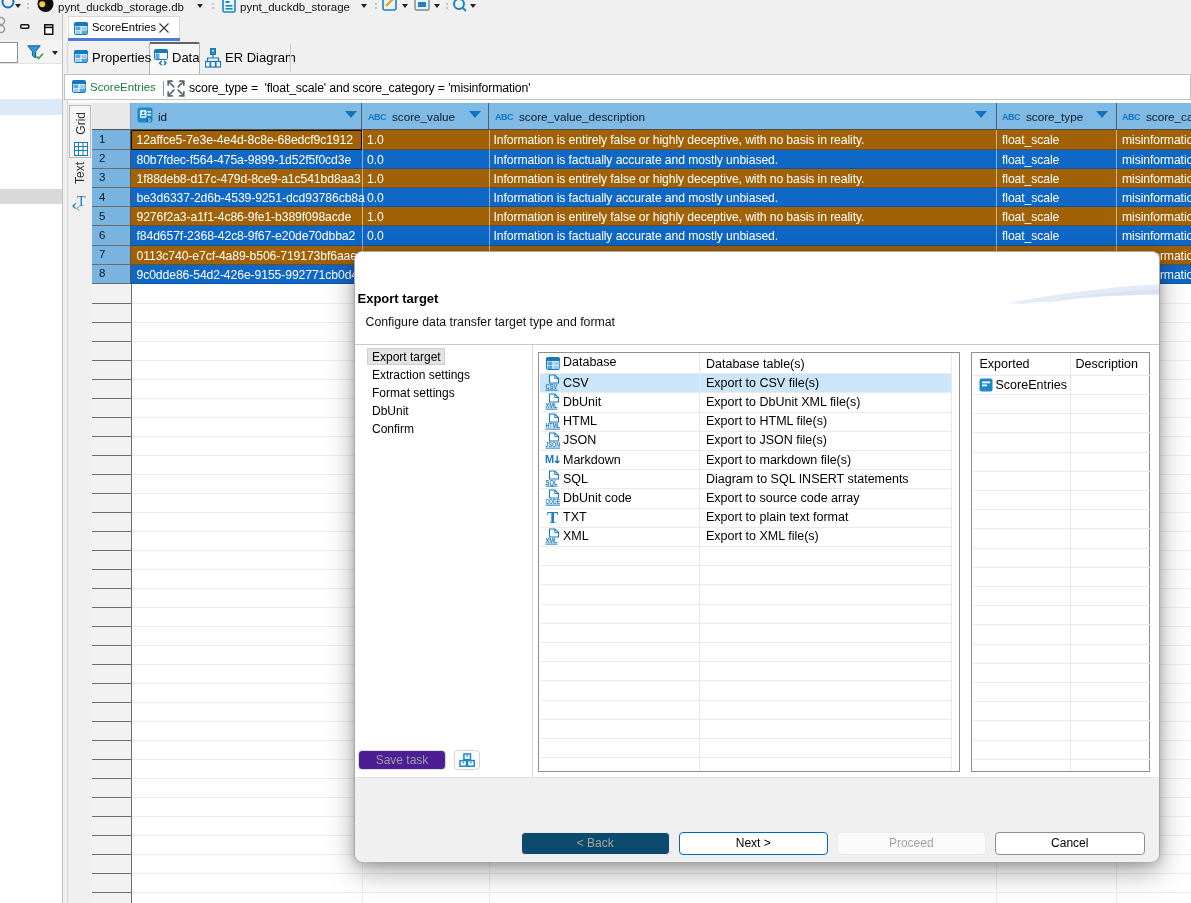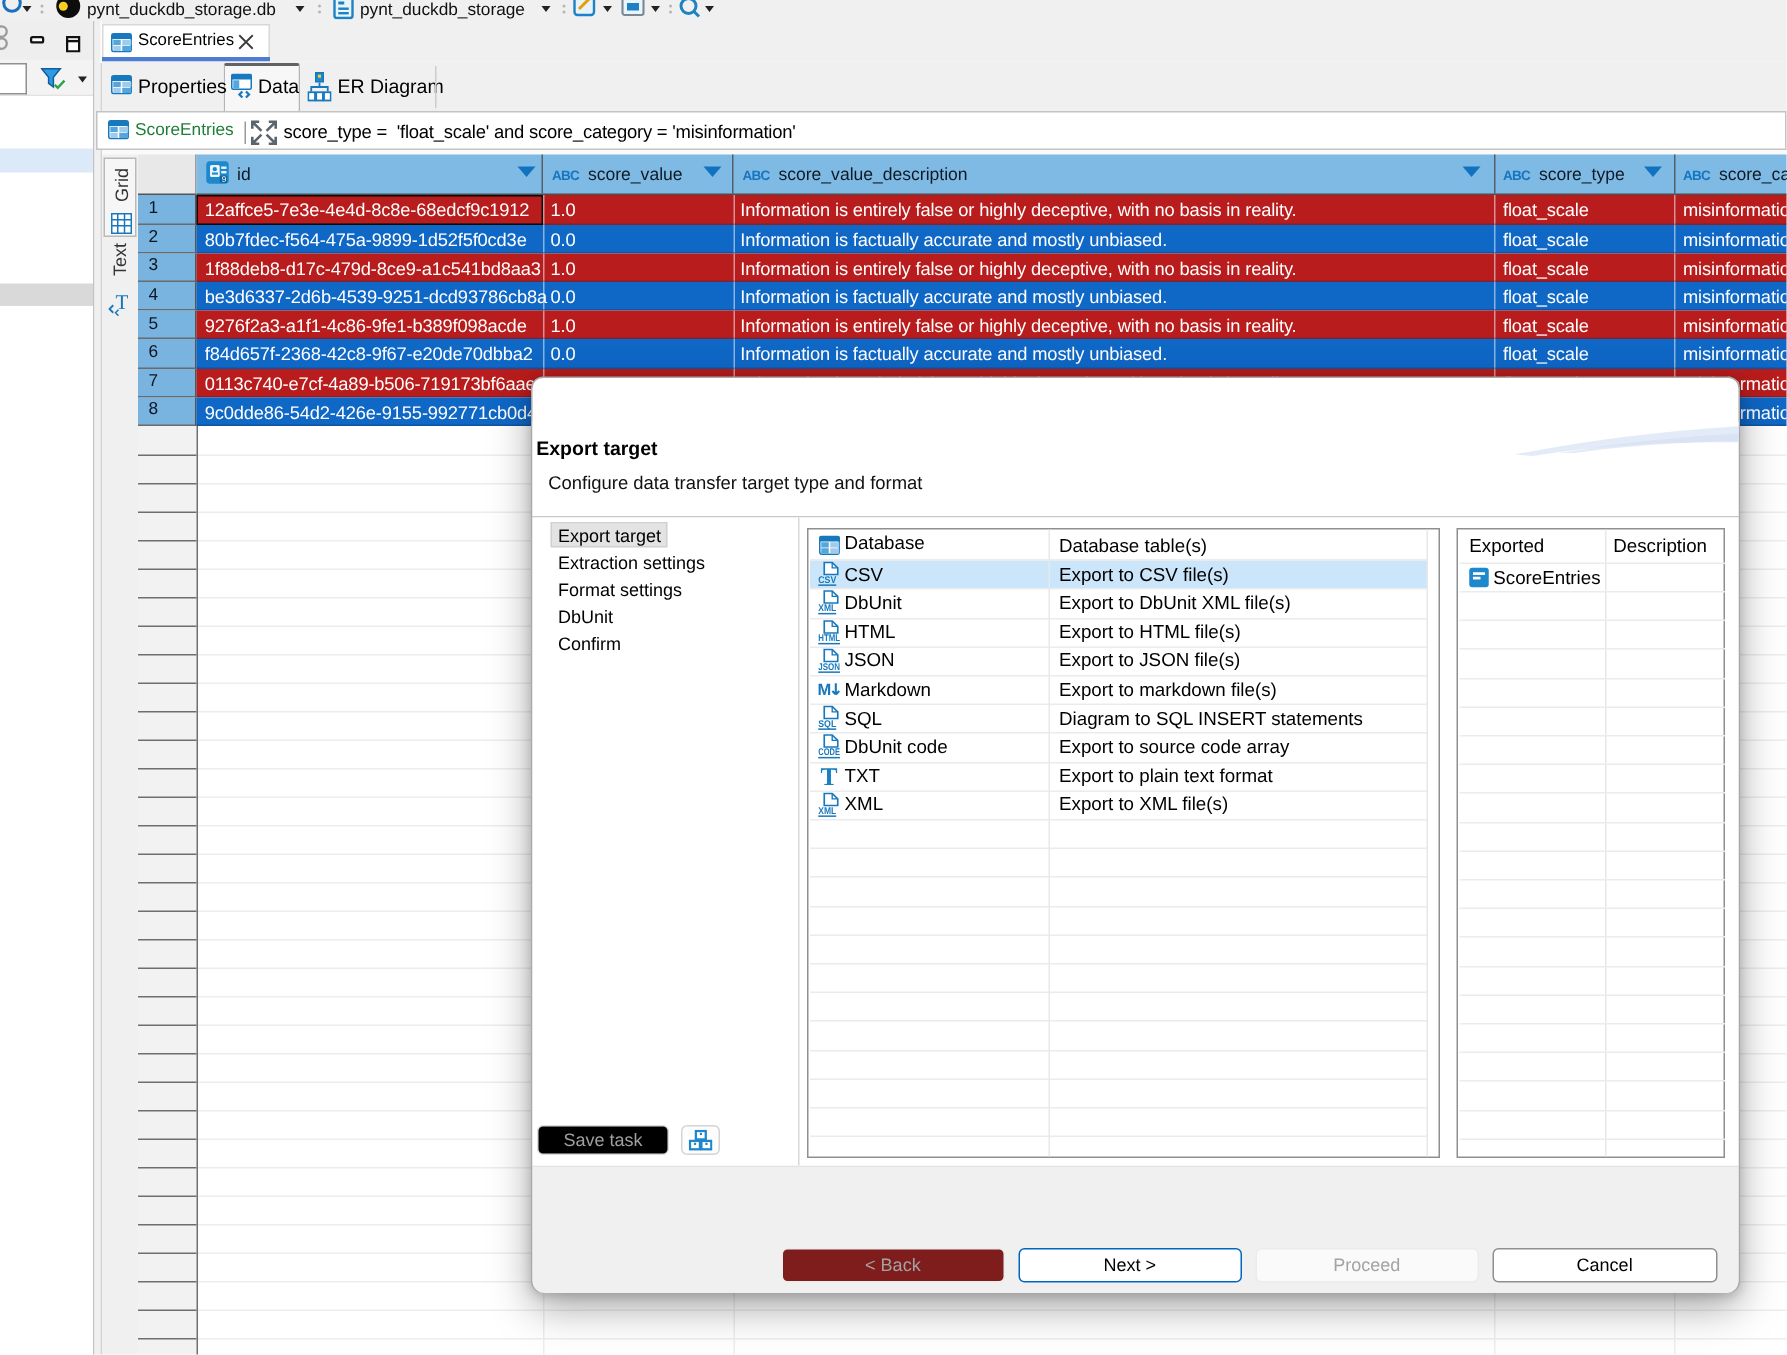--- a/index.html
+++ b/index.html
@@ -28,21 +28,21 @@
 .vtab{position:absolute;background:#f6f6f6;border:1px solid #b9b9b9;width:22px}
 .vtxt{writing-mode:vertical-rl;transform:rotate(180deg);font-size:12px;color:#333;letter-spacing:0}
 #corner{left:92px;top:103px;width:39px;height:27px;background:#e8e8e8;border-right:1px solid #9b9b9b;border-bottom:1px solid #555}
 #ghead{left:131px;top:103px;width:1060px;height:27px;background:#7fbae4;border-bottom:1px solid #4e4e4e}
 .hcell{position:absolute;top:0;height:26px;border-right:1px solid #55606b}
 .hlabel{position:absolute;top:109.5px;font-size:11.7px;color:#0d1a26;white-space:nowrap}
 .harrow{position:absolute;top:110.5px;width:0;height:0;border-left:6.5px solid transparent;border-right:6.5px solid transparent;border-top:7.5px solid #1173c0}
 .rowhdr{position:absolute;left:92px;width:39px;height:19.2px;background:#79b3df;border-bottom:1px solid #6b6b6b;border-right:1px solid #555}
 .rowhdr span{position:absolute;left:7px;top:2.5px;font-size:11.5px;color:#0a1622}
 .drow{position:absolute;left:131px;width:1060px;height:19.2px;overflow:hidden}
-.odd{background:#b91c1c}
+.odd{background:#a16207}
 .even{background:#0f67c6}
 .dcell{position:absolute;top:3px;font-size:12.2px;color:#ffffff;white-space:nowrap;letter-spacing:-0.1px}
 .vline{position:absolute;top:0;width:1px;height:19.2px;background:rgba(235,244,252,0.55)}
 .emptyline{position:absolute;height:1px;background:#ededed}
 .hdrline{position:absolute;left:92px;width:39px;height:1px;background:#6e6e6e}
 .ecol{position:absolute;width:1px;background:#ededed}
 
 #dlg{left:354px;top:251px;width:806px;height:611px;background:#ffffff;border:1px solid #a8a8a8;border-radius:8px;box-shadow:0 10px 28px rgba(0,0,0,0.34),0 2px 8px rgba(0,0,0,0.18)}
 #dlg-title{position:absolute;left:0;top:0;width:100%;height:29px;background:#eef1f6;border-radius:8px 8px 0 0;border-bottom:1px solid #e4e7ec}
 #dlg-head{position:absolute;left:0;top:29px;width:100%;height:63px;background:#ffffff;overflow:hidden}
@@ -624,33 +624,33 @@
         <div class="tsep" style="top:271.3px;width:177px"></div>
         <div class="tsep" style="top:290.5px;width:177px"></div>
         <div class="tsep" style="top:309.7px;width:177px"></div>
         <div class="tsep" style="top:328.9px;width:177px"></div>
         <div class="tsep" style="top:348.09999999999997px;width:177px"></div>
         <div class="tsep" style="top:367.3px;width:177px"></div>
         <div class="tsep" style="top:386.5px;width:177px"></div>
         <div class="tsep" style="top:405.7px;width:177px"></div>
       </div>
 
-    <div class="btn" style="left:3px;top:405px;width:88px;height:20px;line-height:18px;background:#000000;border:1px solid #dcdcdc;color:#9f9f9f">Save task</div>
+    <div class="btn" style="left:3px;top:405px;width:88px;height:20px;line-height:18px;background:#4c1d95;border:1px solid #dcdcdc;color:#9f9f9f">Save task</div>
     <div class="btn" style="left:98.5px;top:405px;width:26px;height:20px;line-height:16px;background:#fdfdfd;border:1px solid #d4d4d4"><svg width="16" height="15" style="margin-top:2px">
           <g fill="#fff" stroke="#1e87cc" stroke-width="1.5">
             <rect x="4.9" y="1" width="6.6" height="5.6"></rect>
             <rect x="1" y="7.6" width="6.6" height="5.6"></rect>
             <rect x="8.6" y="7.6" width="6.6" height="5.6"></rect>
           </g>
           <g fill="#1e87cc">
             <rect x="7.5" y="2.2" width="1.5" height="1.5"></rect>
             <rect x="3.6" y="8.8" width="1.5" height="1.5"></rect>
             <rect x="11.2" y="8.8" width="1.5" height="1.5"></rect>
           </g>
         </svg></div>
   </div>
   <div id="dlg-foot">
-    <div class="btn" style="left:166px;top:53.5px;width:148.5px;background:#7f1d1d;border:1px solid #ebebeb;color:#a3a3a3">&lt; Back</div>
+    <div class="btn" style="left:166px;top:53.5px;width:148.5px;background:#0c4a6e;border:1px solid #ebebeb;color:#a3a3a3">&lt; Back</div>
     <div class="btn" style="left:324px;top:53.5px;width:148.5px;background:#ffffff;border:1.5px solid #0067c0;color:#000">Next &gt;</div>
     <div class="btn" style="left:482px;top:53.5px;width:148.5px;background:#fafafa;border:1px solid #ebebeb;color:#a3a3a3">Proceed</div>
     <div class="btn" style="left:640px;top:53.5px;width:149.5px;background:#ffffff;border:1px solid #8f8f8f;color:#000">Cancel</div>
   </div>
 </div>
 
 </body></html>

